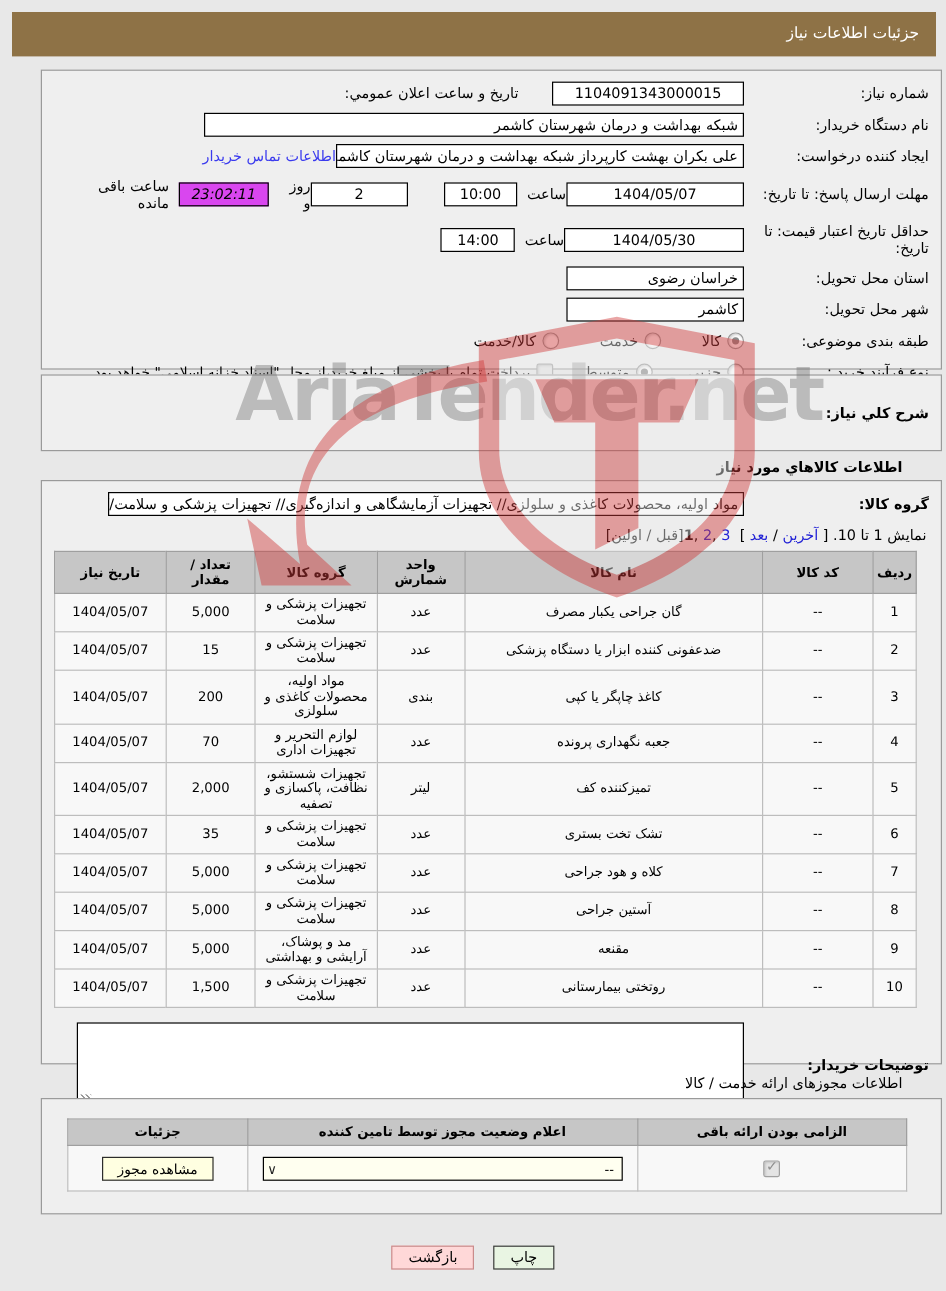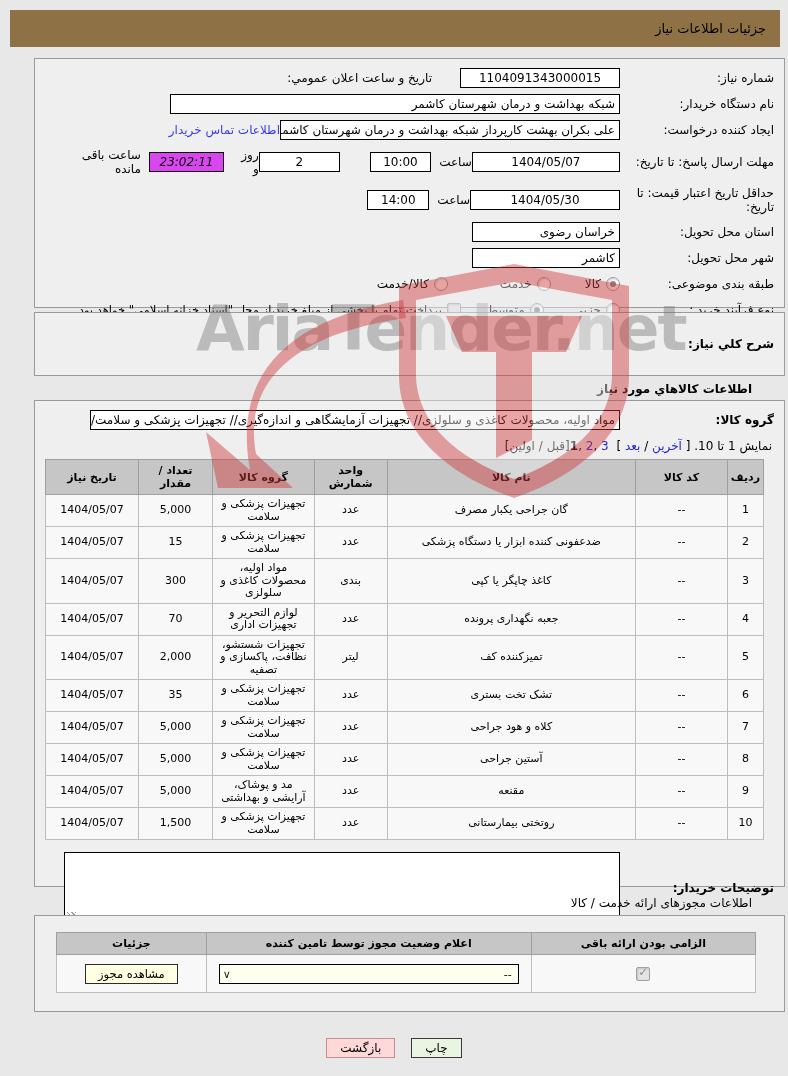--- a/index.html
+++ b/index.html
@@ -4,21 +4,21 @@
 <style>
   html,body{margin:0;padding:0;}
   body{
     width:788px;height:1076px;position:relative;overflow:hidden;
     background:#e8e8e8;
     font-family:"DejaVu Sans", sans-serif;
     font-size:12px;color:#000;direction:rtl;
   }
   .titlebar{
     position:absolute;top:10px;right:8px;left:10px;height:37px;
-    background:#8e7246;color:#000000;display:flex;align-items:center;
+    background:#8e7246;color:#ffffff;display:flex;align-items:center;
     padding-right:14px;font-size:13px;box-sizing:border-box;
   }
   .panel{
     position:absolute;right:3px;left:34px;
     background:#efefef;border:1px solid #9a9a9a;
     box-sizing:border-box;padding:8px 10px;
   }
   #panel-info{top:58px;height:250px;}
   #panel-desc{top:312px;height:64px;display:flex;align-items:center;}
   #panel-goods{top:400px;height:487px;}
@@ -154,21 +154,21 @@
   <div class="frow">
     <span class="lbl">شهر محل تحویل:</span>
     <span class="box" style="width:138px">کاشمر</span>
   </div>
   <div class="frow">
     <span class="lbl">طبقه بندی موضوعی:</span>
     <span class="opt" style="margin-left:34px">
       <span class="radio checked"></span>
       <span>کالا</span>
     </span>
-    <span class="opt" style="margin-left:52px">
+    <span class="opt" style="margin-left:34px">
       <span class="radio"></span>
       <span>خدمت</span>
     </span>
     <span class="opt">
       <span class="radio"></span>
       <span>کالا/خدمت</span>
     </span>
   </div>
   <div class="frow">
     <span class="lbl">نوع فرآیند خرید :</span>
@@ -251,21 +251,21 @@
           <td>تجهیزات پزشکی و سلامت</td>
           <td class="ltrcell">15</td>
           <td class="ltrcell">1404/05/07</td>
         </tr>
         <tr>
           <td>3</td>
           <td>--</td>
           <td>کاغذ چاپگر یا کپی</td>
           <td>بندی</td>
           <td>مواد اولیه، محصولات کاغذی و سلولزی</td>
-          <td class="ltrcell">300</td>
+          <td class="ltrcell">200</td>
           <td class="ltrcell">1404/05/07</td>
         </tr>
         <tr>
           <td>4</td>
           <td>--</td>
           <td>جعبه نگهداری پرونده</td>
           <td>عدد</td>
           <td>لوازم التحریر و تجهیزات اداری</td>
           <td class="ltrcell">70</td>
           <td class="ltrcell">1404/05/07</td>

